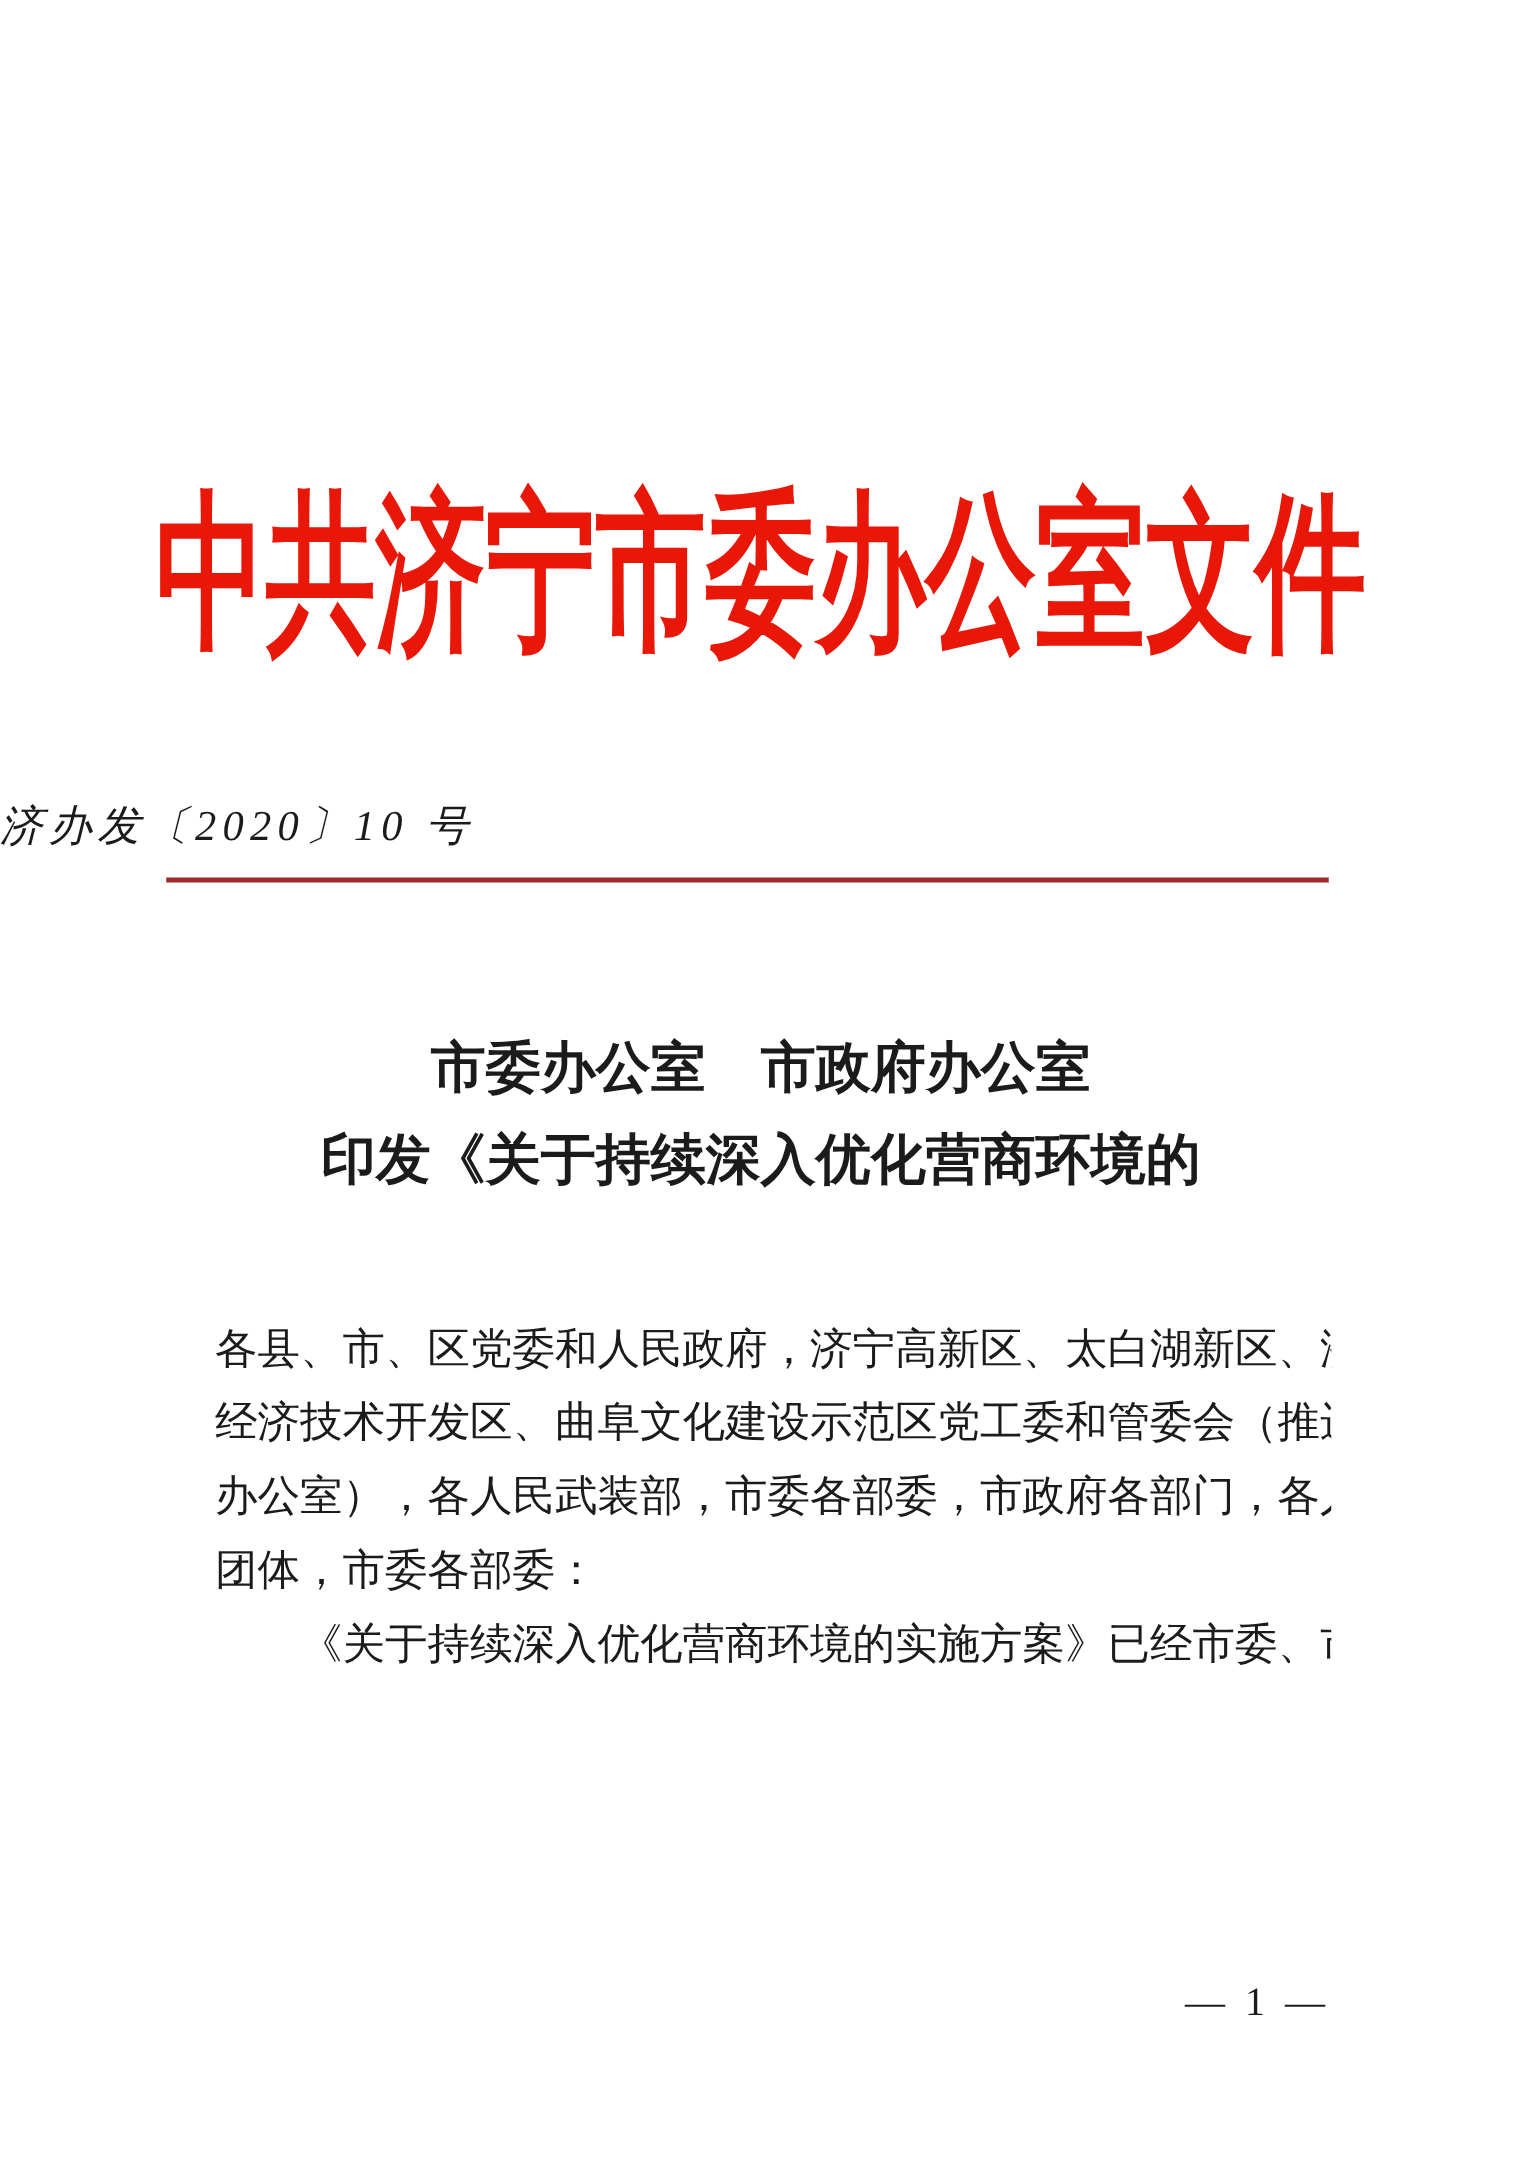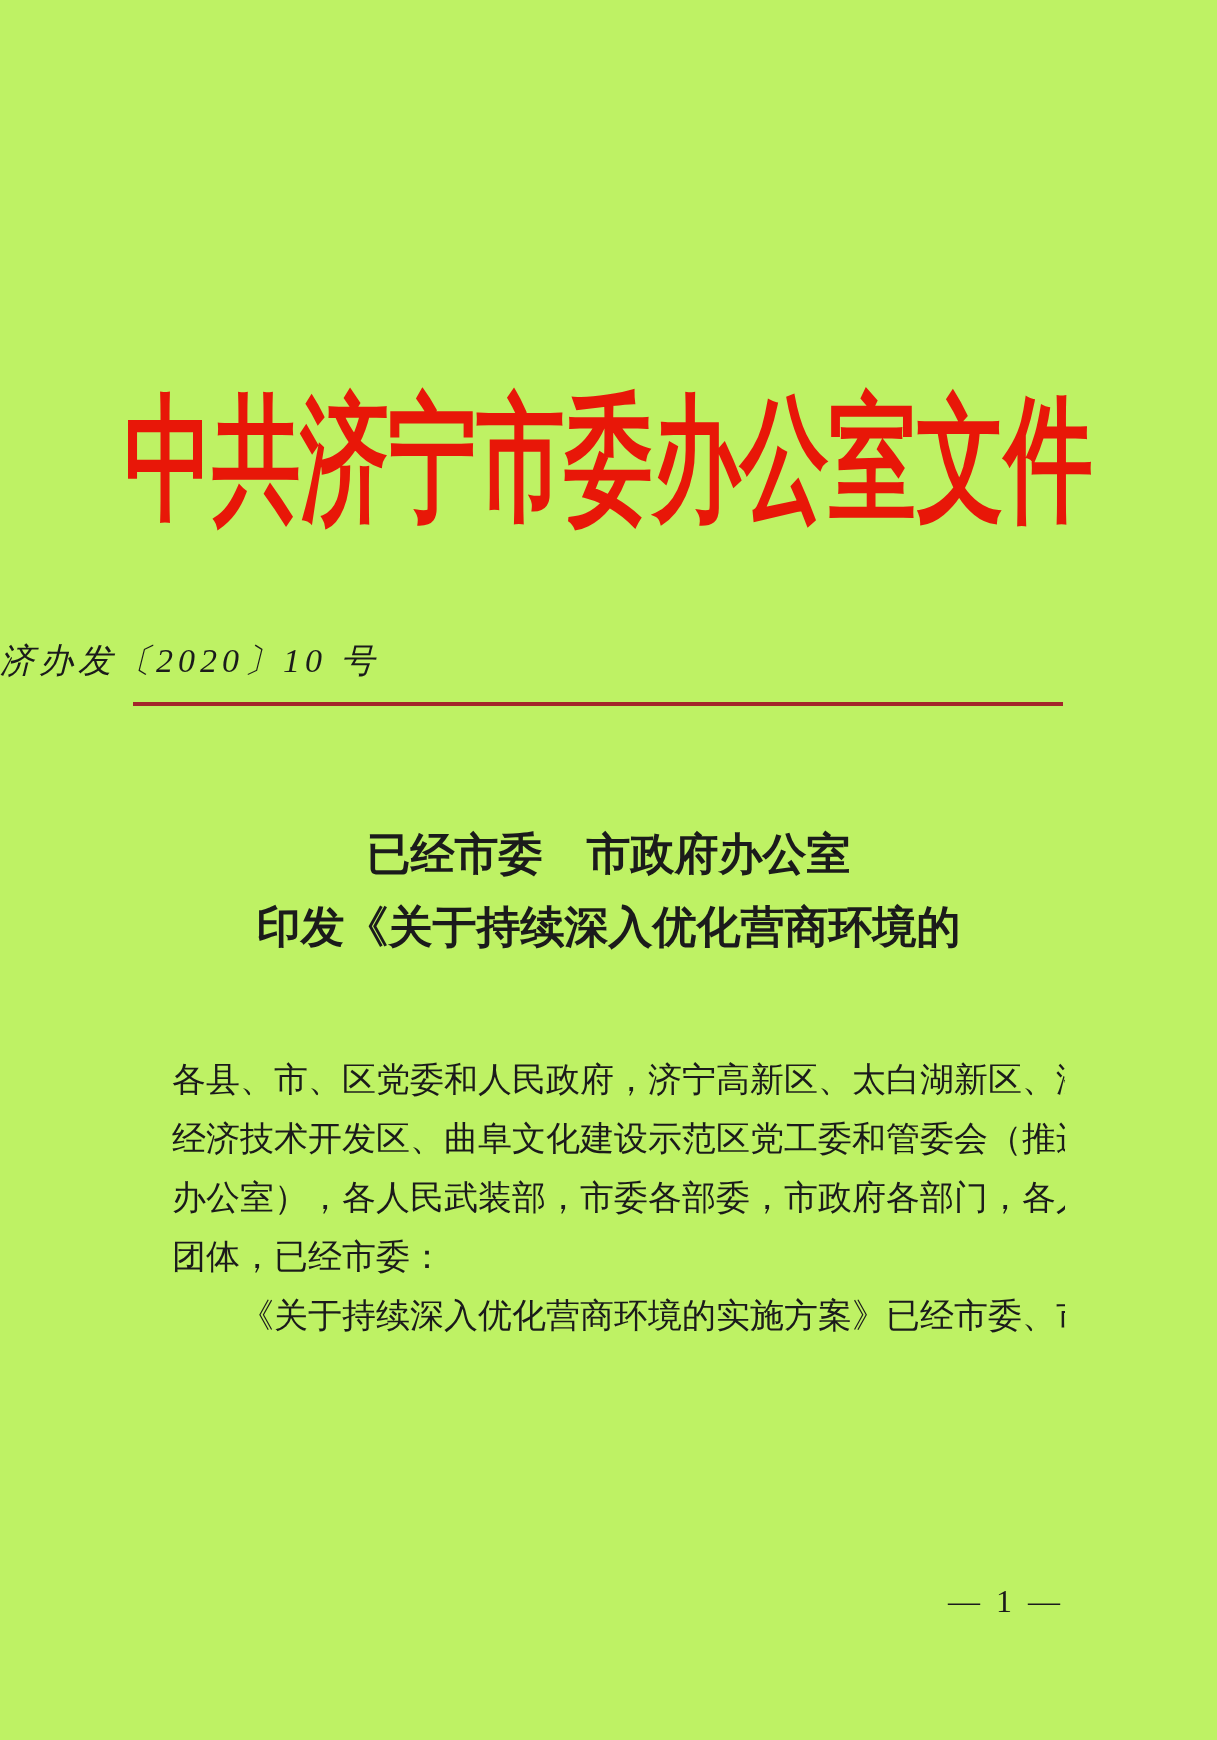--- a/index.html
+++ b/index.html
@@ -6,21 +6,21 @@
     margin: 0;
     padding: 0;
     background: #d8d8d8;
     font-family: "Liberation Serif", serif;
   }
   .page {
     position: relative;
     width: 1217px;
     height: 1740px;
     margin: 0 auto;
-    background: #bef264;
+    background: #ffffff;
     overflow: hidden;
     color: var(--text-color, #1b1b1b);
   }
 
   
   .banner-wrap {
     position: absolute;
     top: 393px;
     left: 0;
     width: 100%;
@@ -113,27 +113,27 @@
 
   <div class="banner-wrap">
     <div class="banner">中共济宁市委办公室文件</div>
   </div>
 
   <div class="doc-number">济办发〔2020〕10 号</div>
 
   <div class="red-rule"></div>
 
   <div class="doc-title">
-    <div>已经市委　市政府办公室</div>
+    <div>市委办公室　市政府办公室</div>
     <div>印发《关于持续深入优化营商环境的</div>
   </div>
 
   <div class="body-block">
     <div class="body-line">各县、市、区党委和人民政府，济宁高新区、太白湖新区、济宁</div>
     <div class="body-line">经济技术开发区、曲阜文化建设示范区党工委和管委会（推进</div>
     <div class="body-line">办公室），各人民武装部，市委各部委，市政府各部门，各人民</div>
-    <div class="body-line no-justify">团体，已经市委：</div>
+    <div class="body-line no-justify">团体，市委各部委：</div>
     <div class="body-line indent">《关于持续深入优化营商环境的实施方案》已经市委、市政</div>
   </div>
 
   <div class="page-number">— 1 —</div>
 
 </div>
 
 </body></html>

